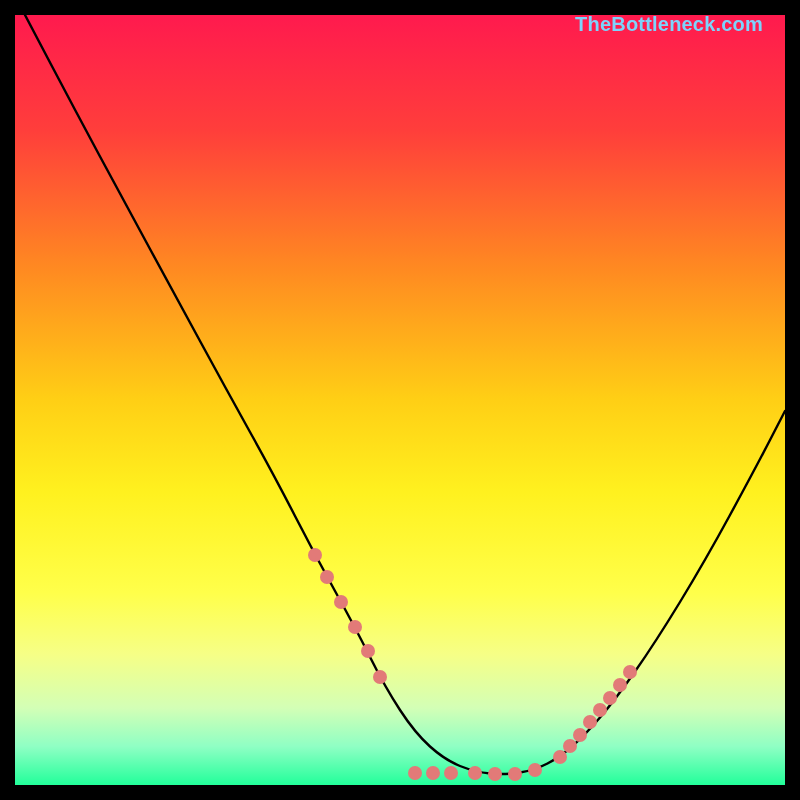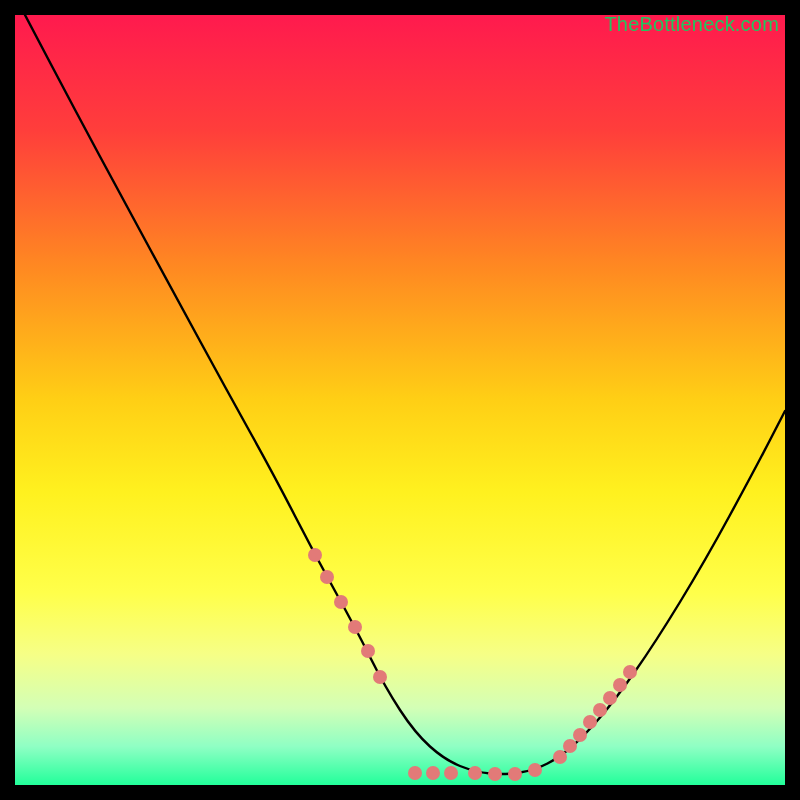--- a/index.html
+++ b/index.html
@@ -15,24 +15,24 @@
     position: absolute;
     left: 15px;
     top: 15px;
     width: 770px;
     height: 770px;
     background: #000;
   }
   .watermark {
     position: absolute;
     top: -2px;
-    right: 6px;
-    color: #22c55e;
+    right: 22px;
+    color: #7dd3fc;
     font-size: 20px;
-    font-weight: 400;
+    font-weight: 700;
     letter-spacing: 0.2px;
     z-index: 50;
   }
   .plot {
     position: absolute;
     left: 0;
     top: 0;
     width: 770px;
     height: 770px;
   }

